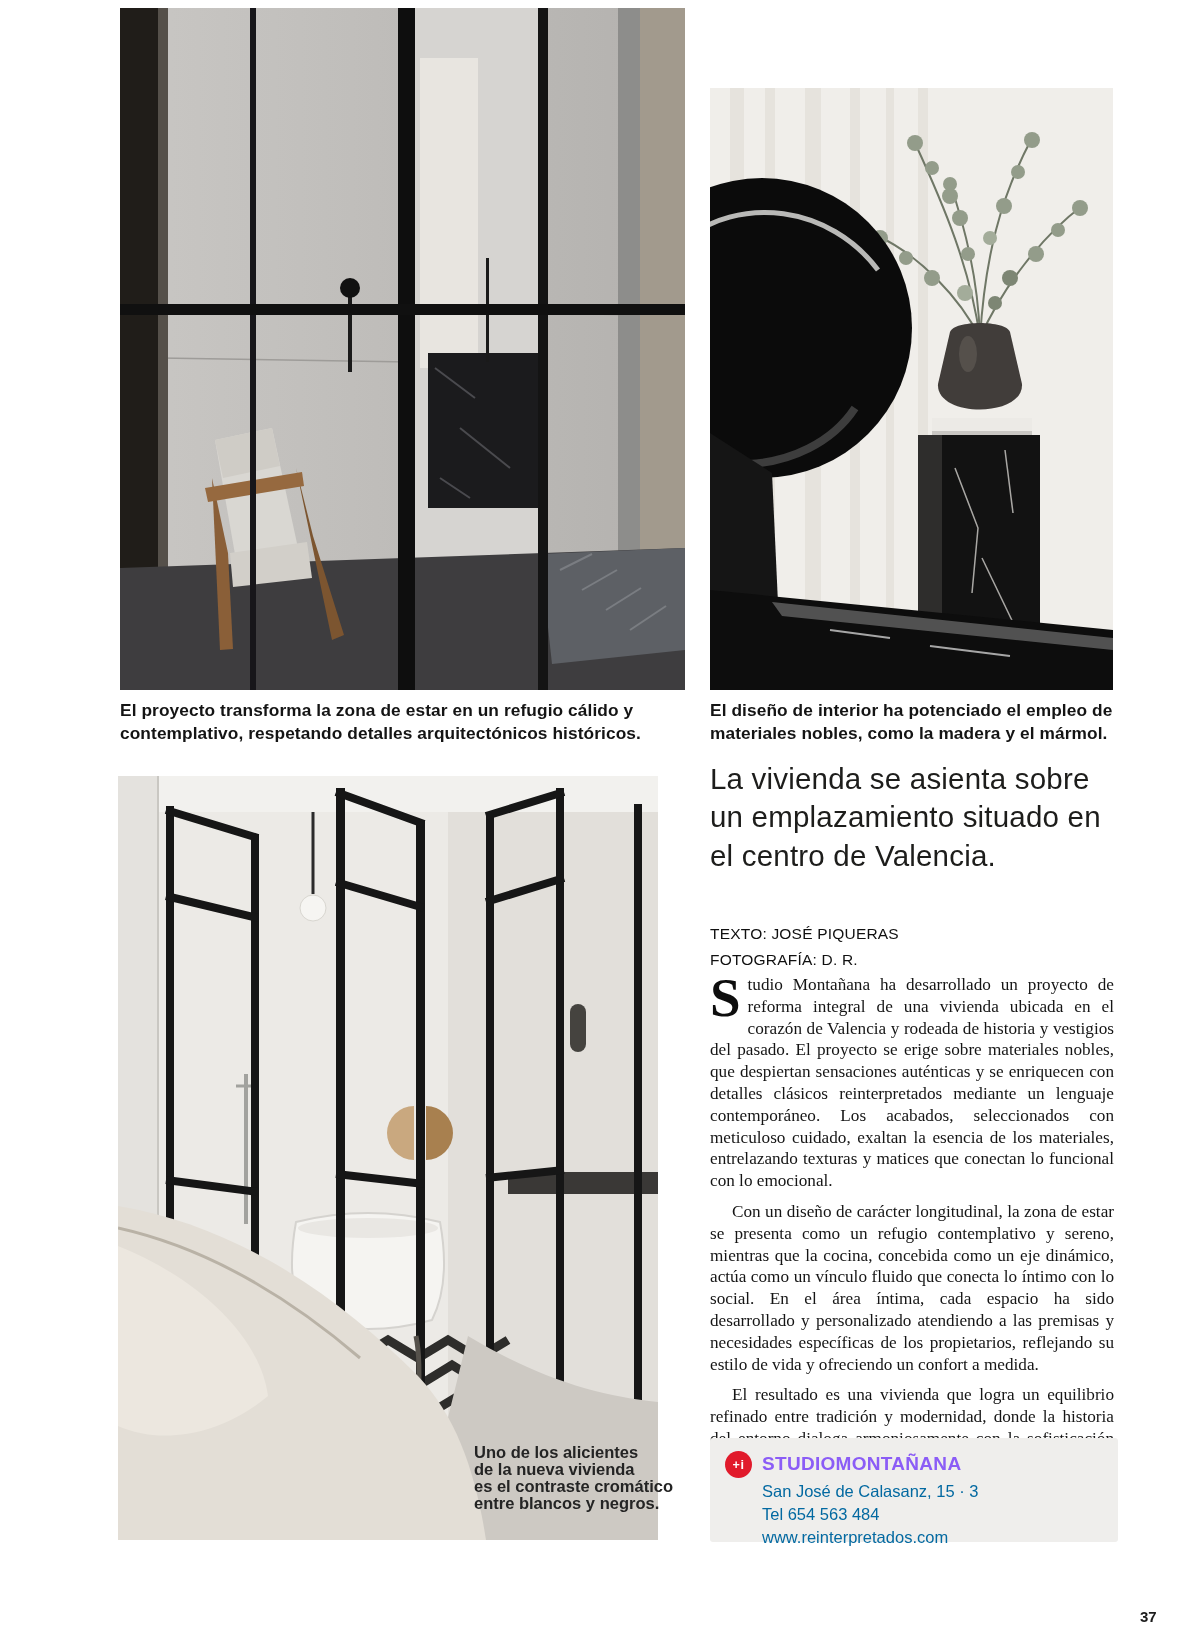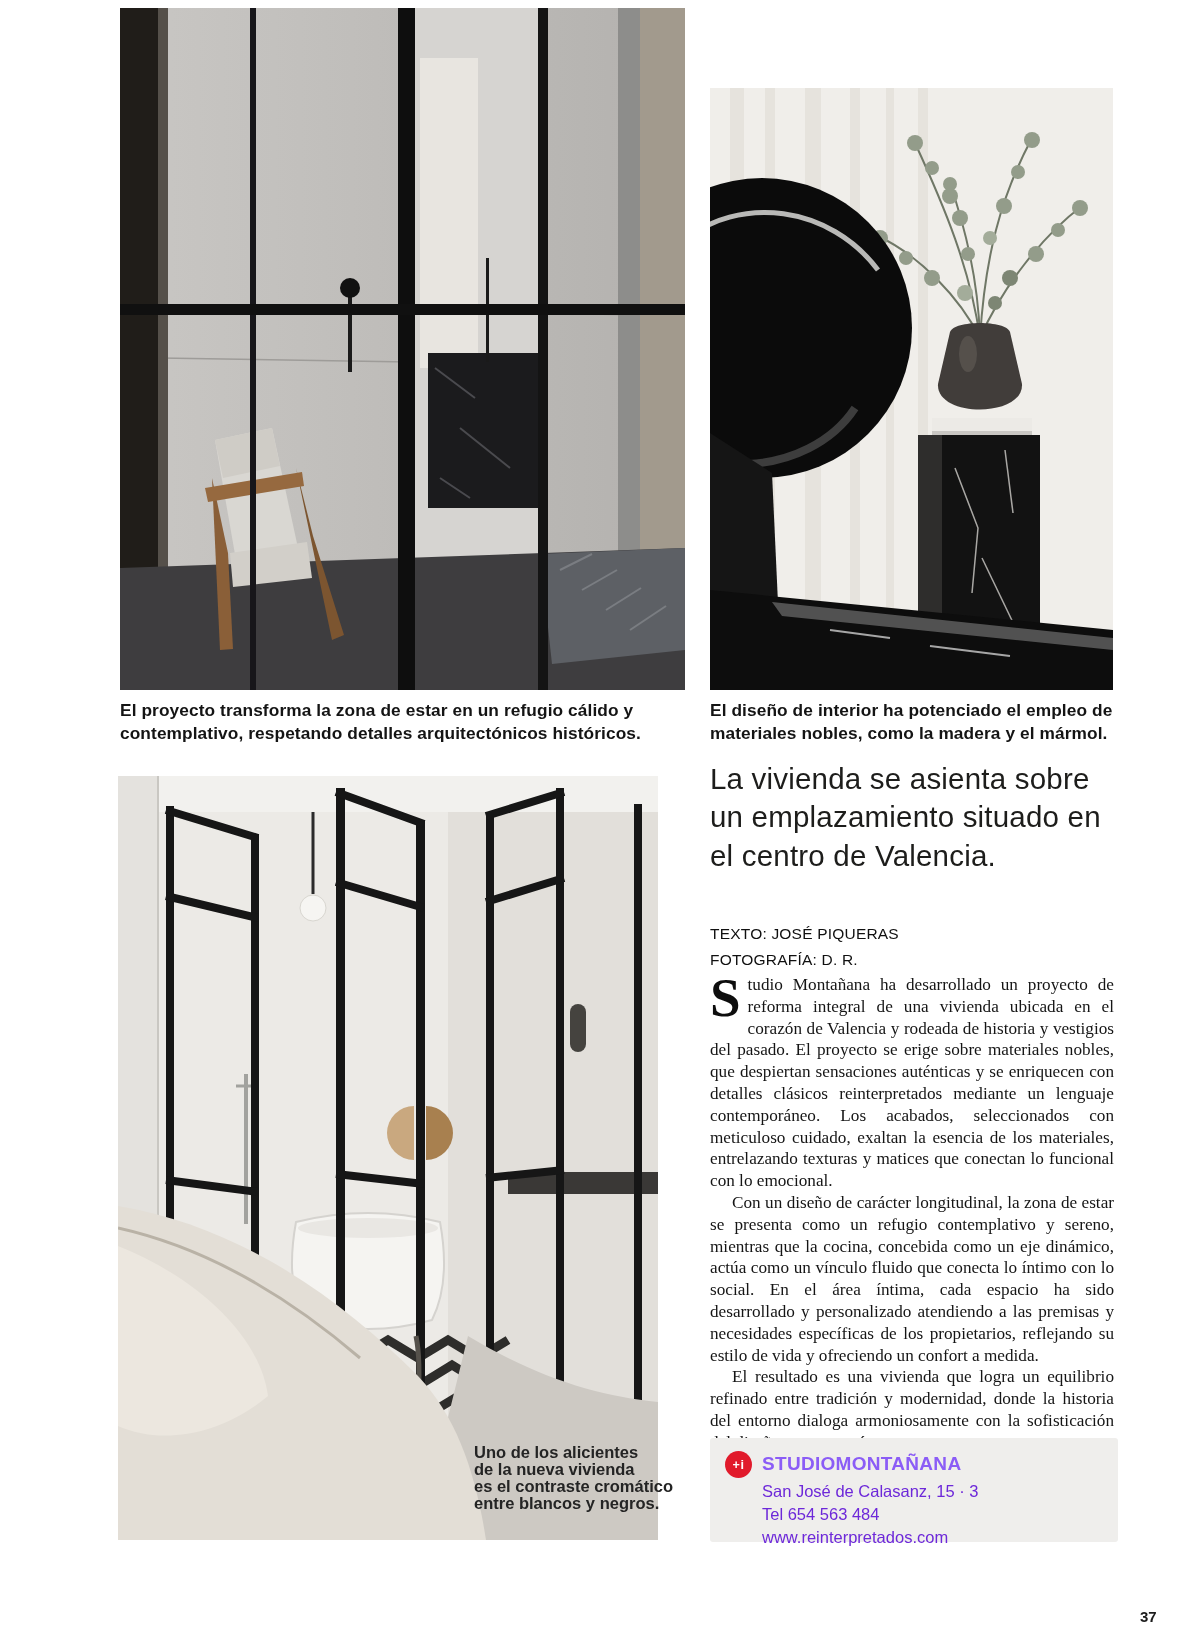--- a/index.html
+++ b/index.html
@@ -9,27 +9,27 @@
   #photo1{left:120px;top:8px;width:565px;height:682px;}
   #photo2{left:710px;top:88px;width:403px;height:602px;}
   #photo3{left:118px;top:776px;width:540px;height:764px;}
   .caption{position:absolute;font-weight:bold;font-size:17.3px;line-height:23px;color:#141414;white-space:pre-line;letter-spacing:0.1px;}
   #caption1{left:120px;top:699px;width:565px;}
   #caption2{left:710px;top:699px;width:420px;}
   #headline{position:absolute;left:710px;top:740px;width:430px;font-size:29.5px;line-height:38.5px;color:#1d1d1b;font-weight:400;white-space:pre-line;letter-spacing:0.2px;}
   .credits{position:absolute;left:710px;top:921px;font-size:15.5px;font-weight:normal;line-height:26px;color:#101010;letter-spacing:0.2px;}
   #body-text{position:absolute;left:710px;top:974px;width:404px;font-family:"Liberation Serif",serif;font-size:17.2px;line-height:21.8px;text-align:justify;color:#151515;}
   #body-text p{margin:0;}
-  #body-text p + p{text-indent:22px;}
+  #body-text p + p{text-indent:22px;margin-top:9px;}
   .dropcap{float:left;font-size:55px;line-height:41px;font-weight:bold;padding:3px 7px 0 0;color:#0d0d0d;}
   #overlay-caption{position:absolute;left:474px;top:1444px;width:200px;font-weight:bold;font-size:16.5px;line-height:17px;color:#242424;white-space:pre-line;}
   #contact-box{position:absolute;left:710px;top:1438px;width:408px;height:104px;background:#efeeec;border-radius:3px;}
   #contact-icon{position:absolute;left:15px;top:13px;width:27px;height:27px;border-radius:50%;background:#e11a2b;color:#fff;font-weight:bold;font-size:12.5px;display:flex;align-items:center;justify-content:center;letter-spacing:0.5px;}
   #contact-name{position:absolute;left:52px;top:15px;font-size:19px;font-weight:bold;color:#8b5cf6;letter-spacing:0.3px;}
-  .contact-line{position:absolute;left:52px;font-size:16.5px;line-height:24px;color:#6d28d9;}
+  .contact-line{position:absolute;left:52px;font-size:16.5px;line-height:24px;color:#0369a1;}
   #contact-address{top:41px;}
   #contact-phone{top:64px;}
   #contact-website{top:87px;}
   #page-number{position:absolute;left:1140px;top:1572px;font-size:15px;font-weight:bold;color:#1c1c1c;margin-top:36px;}
 </style>
 </head>
 <body>
 
 <div class="photo" id="photo1">
   <svg viewBox="0 0 565 682">

